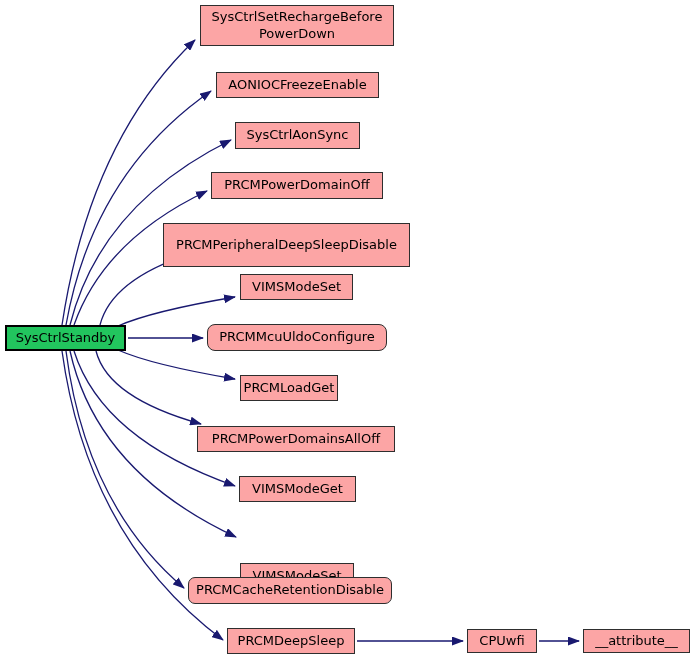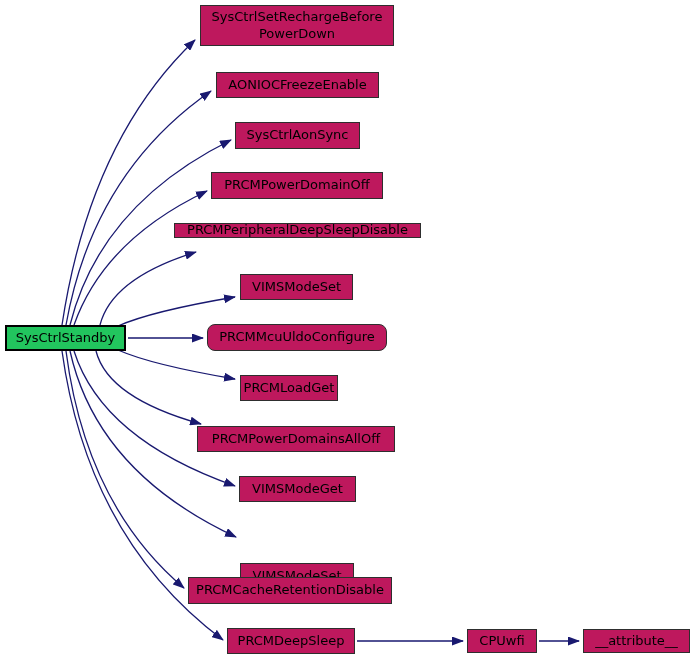--- a/index.html
+++ b/index.html
@@ -16,21 +16,21 @@
     overflow: hidden;
   }
   .edges {
     position: absolute;
     left: 0;
     top: 0;
   }
   .node {
     position: absolute;
     box-sizing: border-box;
-    background: #be185d;
+    background: #fca5a5;
     border: 1px solid #2e2e2e;
     color: #000000;
     font-size: 13px;
     line-height: 1.25;
     display: flex;
     align-items: center;
     justify-content: center;
     text-align: center;
     white-space: normal;
     cursor: pointer;
@@ -74,35 +74,35 @@
   <div class="node root" style="left:5px;   top:325px; width:121px; height:26px;">SysCtrlStandby</div>
 
   <div class="node" style="left:200px; top:5px;   width:194px; height:41px;">SysCtrlSetRechargeBefore PowerDown</div>
 
   <div class="node" style="left:216px; top:72px;  width:163px; height:26px;">AONIOCFreezeEnable</div>
 
   <div class="node" style="left:211px; top:172px; width:172px; height:27px;">PRCMPowerDomainOff</div>
 
   <div class="node" style="left:235px; top:122px; width:125px; height:27px;">SysCtrlAonSync</div>
 
-  <div class="node" style="left:174px; top:223px; width:247px; height:15px;">PRCMPeripheralDeepSleepDisable</div>
+  <div class="node" style="left:163px; top:223px; width:247px; height:44px;">PRCMPeripheralDeepSleepDisable</div>
 
   <div class="node" style="left:240px; top:274px; width:113px; height:26px;">VIMSModeSet</div>
 
   <div class="node" style="left:207px; top:324px; width:180px; height:27px;border-radius:8px;">PRCMMcuUldoConfigure</div>
 
   <div class="node" style="left:240px; top:375px; width:98px; height:26px;">PRCMLoadGet</div>
 
   <div class="node" style="left:197px; top:426px; width:198px; height:26px;">PRCMPowerDomainsAllOff</div>
 
   <div class="node" style="left:239px; top:476px; width:117px; height:26px;">VIMSModeGet</div>
 
   <div class="node" style="left:240px; top:527px; width:114px; height:26px;margin-top:36px;">VIMSModeSet</div>
 
-  <div class="node" style="left:188px; top:577px; width:204px; height:27px;">PRCMCacheRetentionDisable</div>
+  <div class="node" style="left:188px; top:577px; width:204px; height:27px;border-radius:7px;">PRCMCacheRetentionDisable</div>
 
   <div class="node" style="left:227px; top:628px; width:128px; height:26px;">PRCMDeepSleep</div>
 
   <div class="node" style="left:467px; top:629px; width:70px;  height:24px;">CPUwfi</div>
 
   <div class="node" style="left:583px; top:629px; width:107px; height:24px;">__attribute__</div>
 
 </div>
 
 </body></html>

